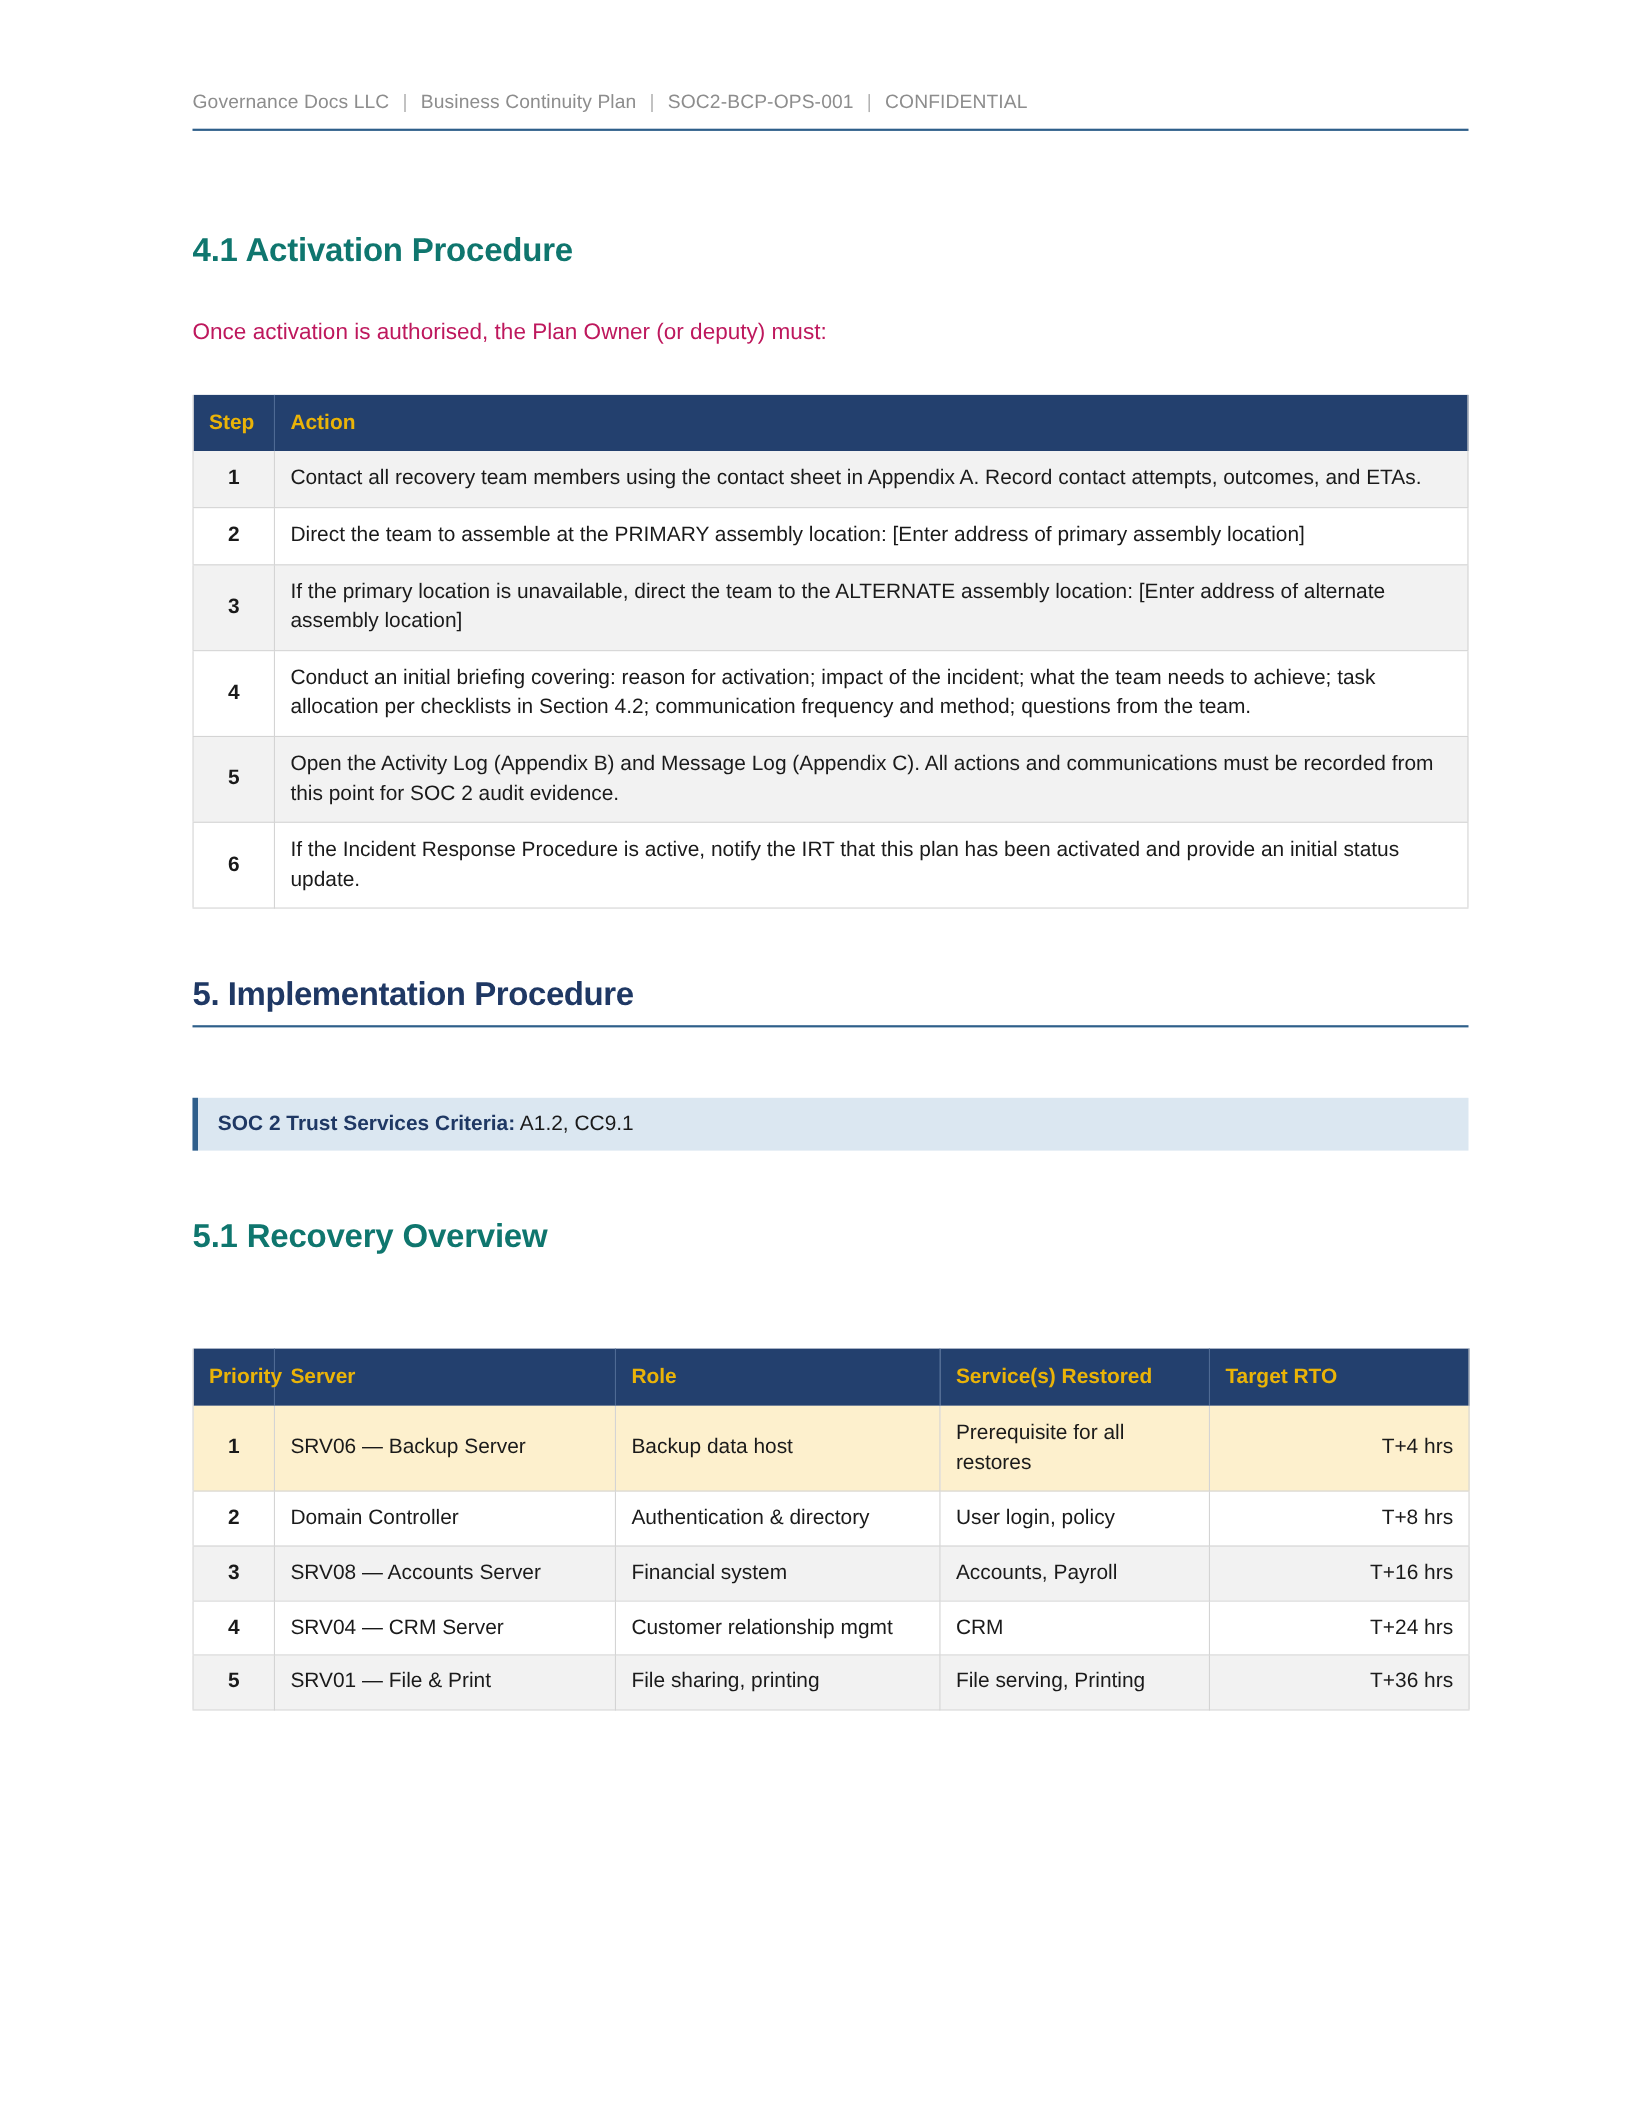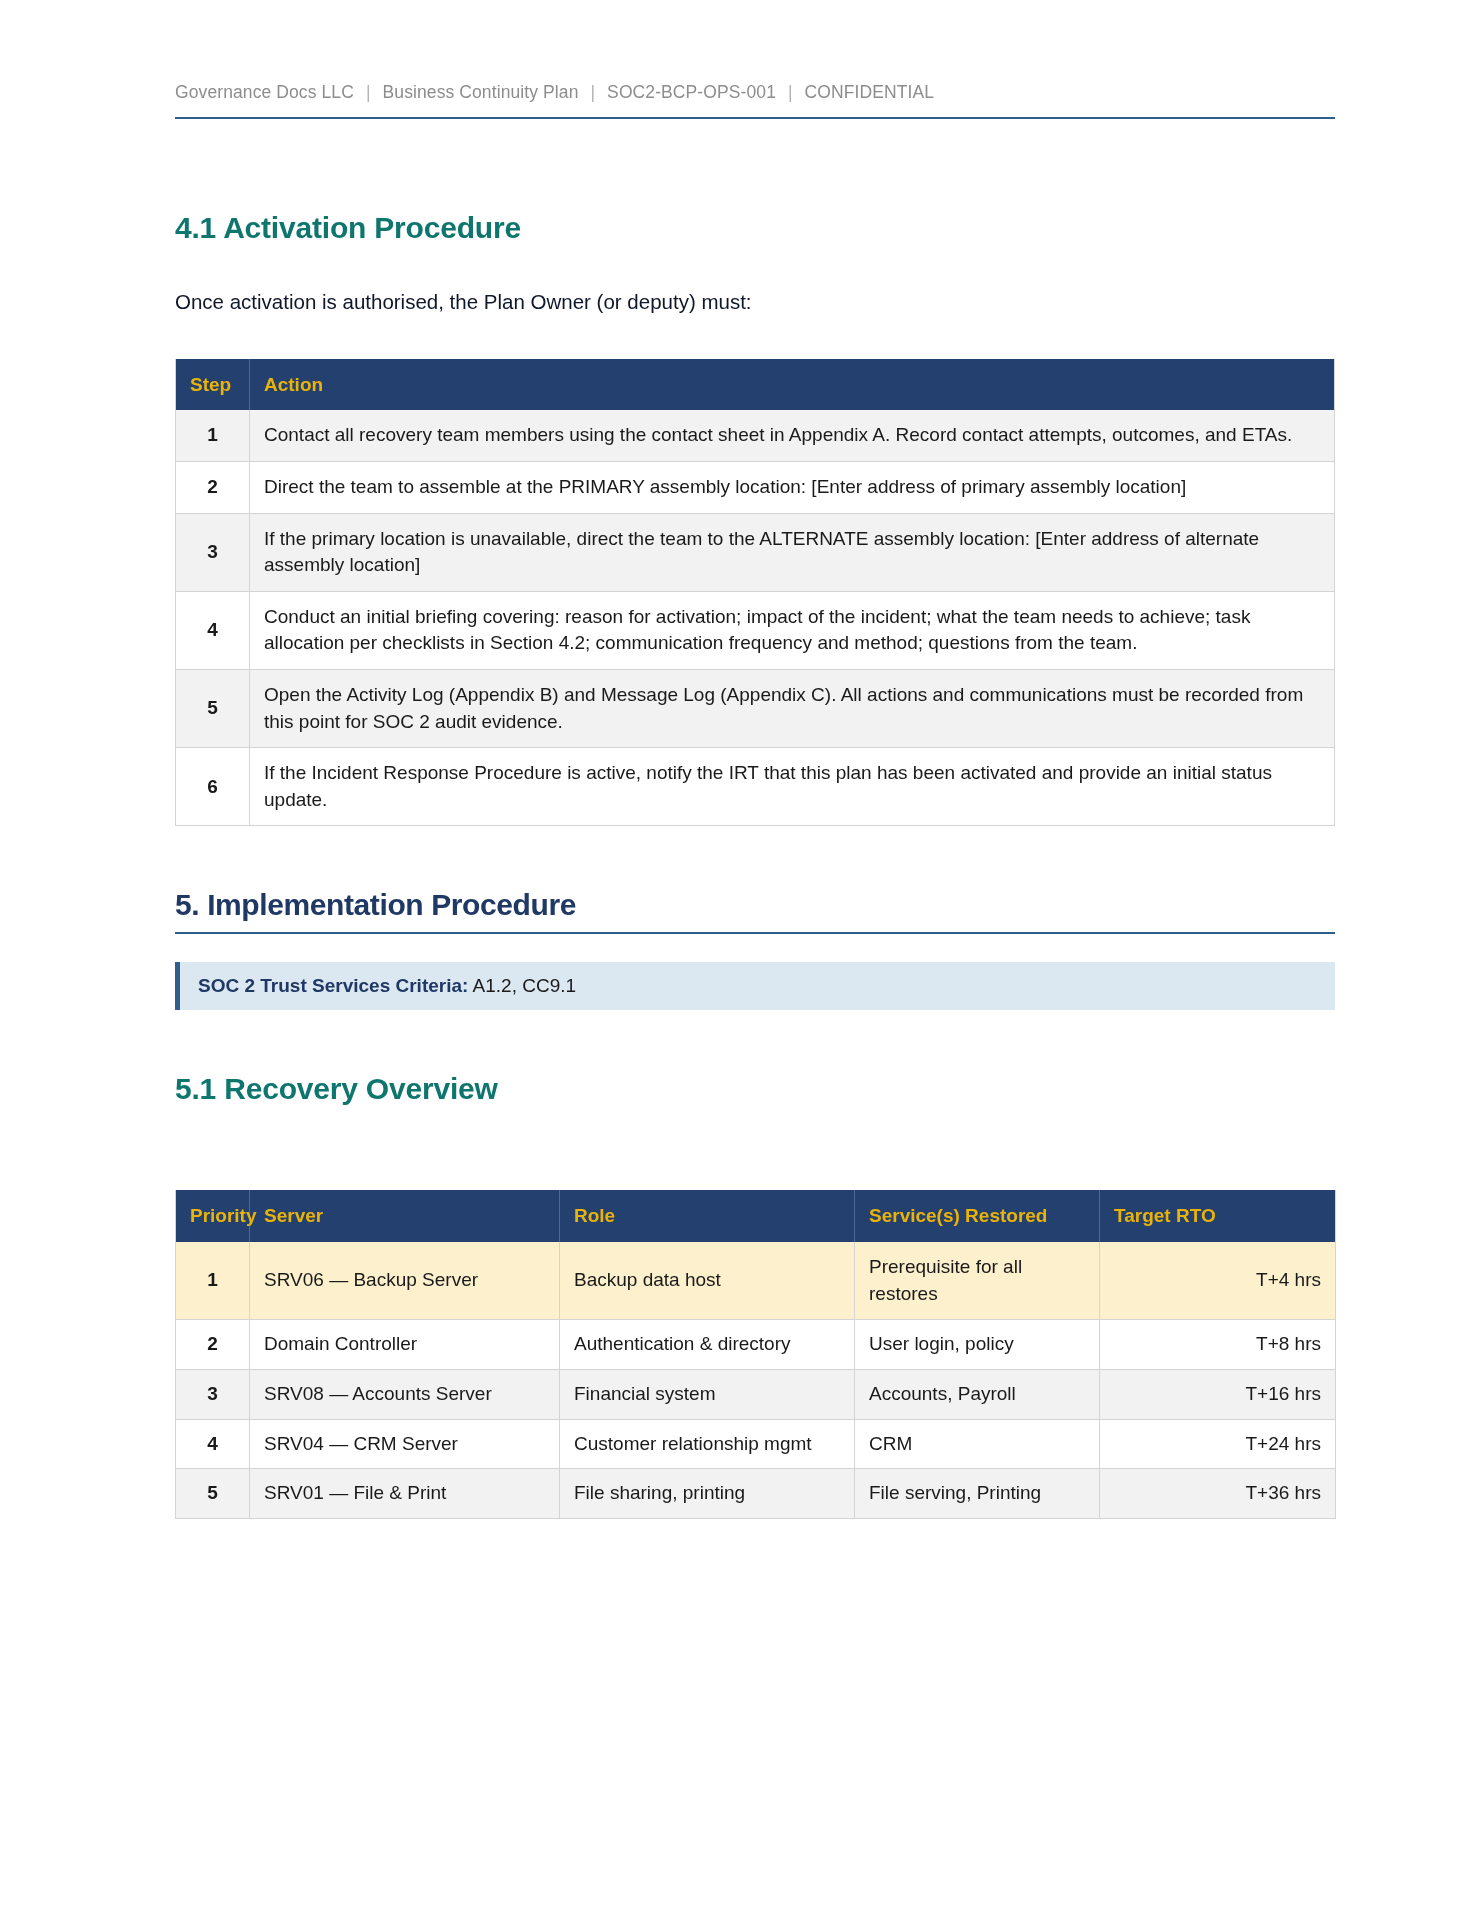--- a/index.html
+++ b/index.html
@@ -62,30 +62,31 @@
     color: #1f3864;
     letter-spacing: -0.4px;
     padding-bottom: 10px;
     border-bottom: 2px solid #2e5f8a;
   }
 
   p.body-text {
     margin: 0;
     font-size: 20.5px;
     line-height: 1.45;
-    color: #0f172a;
+    color: #be185d;
   }
 
   
   .criteria-box {
     background: #dbe7f1;
     border-left: 5px solid #2f5f8c;
     padding: 13px 18px;
     font-size: 19px;
     color: #1a1a1a;
+    margin-top: 36px;
   }
   .criteria-box .crit-label {
     font-weight: bold;
     color: #1f3864;
   }
 
   
   table.doc-table {
     width: 100%;
     border-collapse: collapse;

